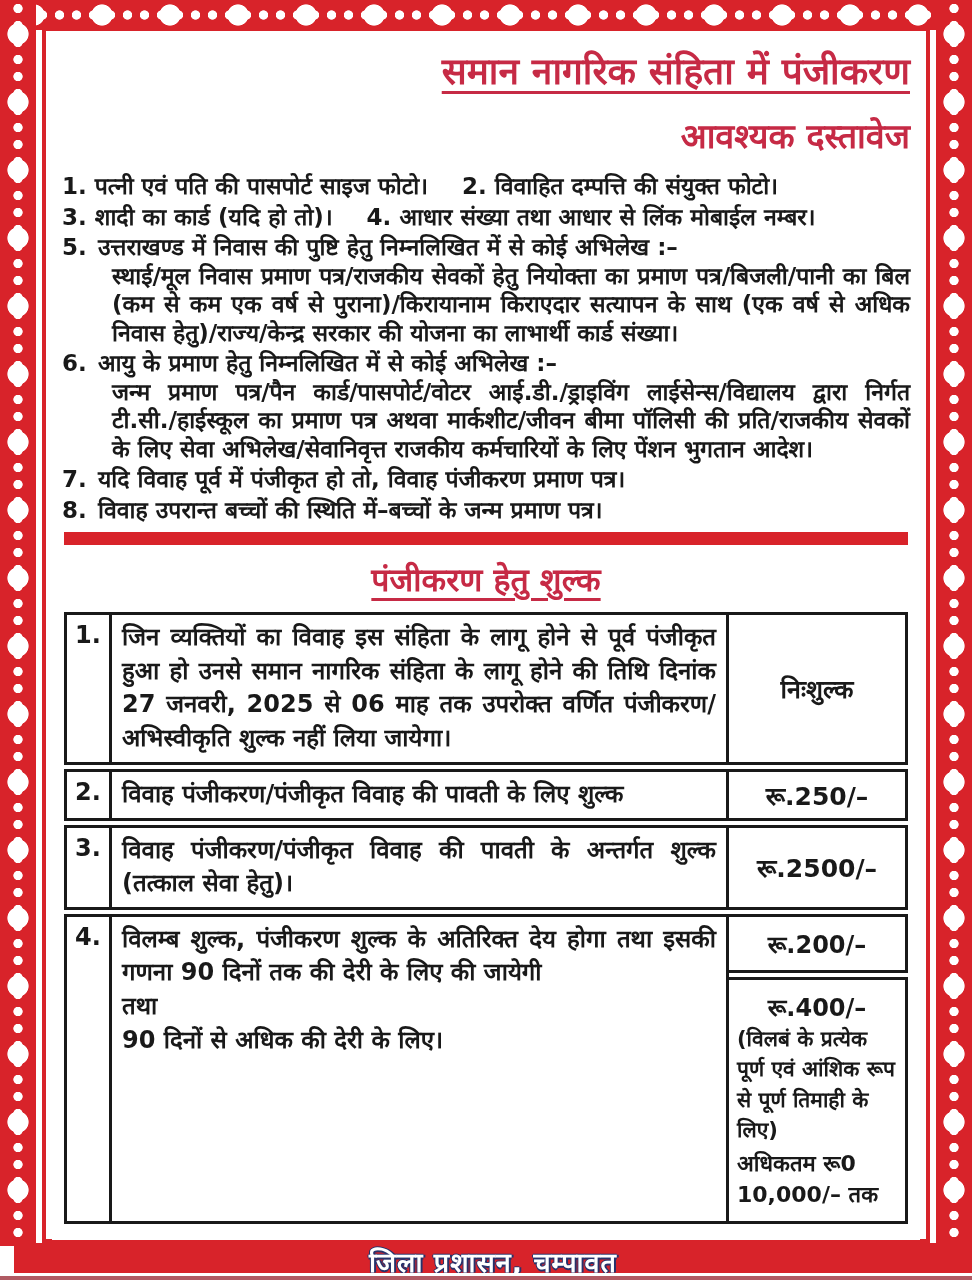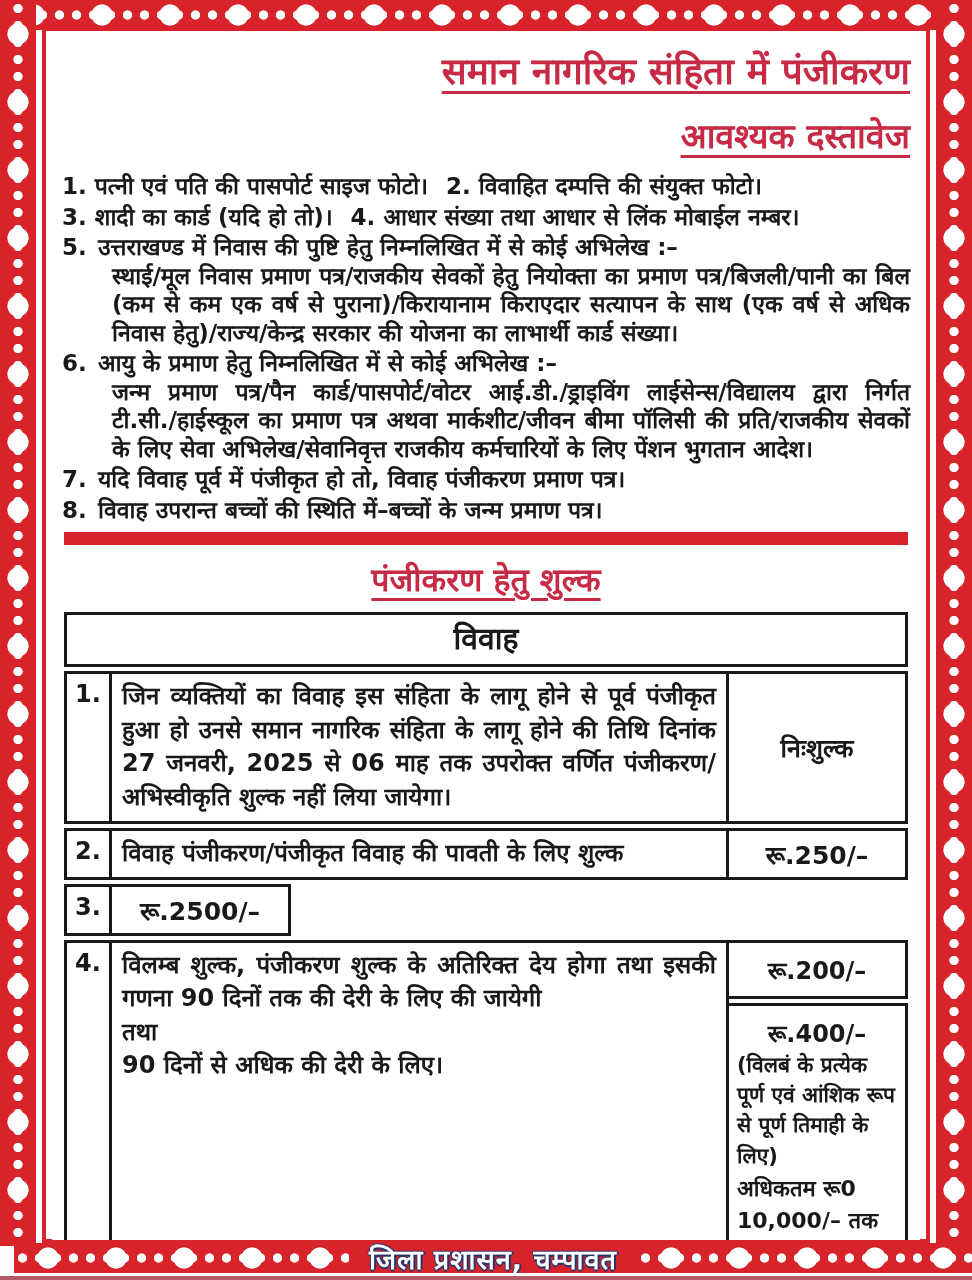--- a/index.html
+++ b/index.html
@@ -38,21 +38,21 @@
   .frame-top{position:absolute;left:0;top:0;width:972px;height:30px;}
   .frame-left{position:absolute;left:0;top:0;width:36px;height:1246px;}
   .frame-right{position:absolute;right:0;top:0;width:36px;height:1246px;}
   .inner-line{
     position:absolute;left:42px;right:42px;top:27px;bottom:37px;
     border:4px solid var(--red);pointer-events:none;
   }
   .bottom-strip{
     position:absolute;left:14px;right:0;top:1243px;height:30px;
     background:var(--red);
-    display:flex;align-items:stretch;
+    display:flex;align-items:stretch;flex-direction:column;
   }
   .bottom-strip .side{flex:1;}
   .bottom-strip .footer-text{
     align-self:center;
     padding:0 20px;
     color:#fff;
     font-size:27px;font-weight:800;
     letter-spacing:1px;
     white-space:nowrap;
     text-shadow:0 2px 0 #27326b, 2px 0 0 #27326b, 0 -1px 0 #27326b, -1px 0 0 #27326b;
@@ -75,25 +75,25 @@
     font-size:17px;font-weight:800;letter-spacing:0.5px;
   }
   .titles{flex:1;text-align:right;padding-top:6px;}
   .main-title{
     color:var(--crimson);font-size:37px;font-weight:800;
     text-decoration:underline;text-decoration-thickness:3px;text-underline-offset:7px;
   }
   .sub-title{
     margin-top:17px;
     color:var(--crimson);font-size:34px;font-weight:800;
-    text-decoration:underline;text-decoration-thickness:3px;text-underline-offset:7px;
+    text-decoration-thickness:3px;text-underline-offset:7px;
   }
 
   .doc-list{margin-top:14px;font-size:23px;font-weight:700;line-height:1.24;}
-  .doc-pair{display:flex;gap:18px;margin-bottom:2px;white-space:nowrap;align-items:flex-end;}
+  .doc-pair{display:flex;gap:34px;margin-bottom:2px;white-space:nowrap;align-items:flex-end;}
   .doc-item{display:flex;margin-bottom:2px;}
   .doc-num{flex:0 0 36px;}
   .doc-text{flex:1;}
   .doc-body{padding-left:14px;text-align:justify;}
 
   .red-bar{height:13px;background:var(--red);margin:8px 2px 0 2px;}
 
   .fees-heading{
     text-align:center;margin-top:12px;
     color:var(--crimson);font-size:32px;font-weight:800;
@@ -179,36 +179,36 @@
       <span class="doc-num">8.</span>
       <span class="doc-text">विवाह उपरान्त बच्चों की स्थिति में–बच्चों के जन्म प्रमाण पत्र।</span>
     </div>
   </div>
 
   <div class="red-bar"></div>
 
   <div class="fees-heading">पंजीकरण हेतु शुल्क</div>
 
   <div class="fee-table">
-    <div class="t-header">विवाह</div>
 
     <div class="t-row">
       <div class="cell c-num">1.</div>
       <div class="cell c-desc">जिन व्यक्तियों का विवाह इस संहिता के लागू होने से पूर्व पंजीकृत हुआ हो उनसे समान नागरिक संहिता के लागू होने की तिथि दिनांक 27 जनवरी, 2025 से 06 माह तक उपरोक्त वर्णित पंजीकरण/अभिस्वीकृति शुल्क नहीं लिया जायेगा।</div>
       <div class="cell c-fee">निःशुल्क</div>
     </div>
 
     <div class="t-row">
       <div class="cell c-num">2.</div>
       <div class="cell c-desc">विवाह पंजीकरण/पंजीकृत विवाह की पावती के लिए शुल्क</div>
       <div class="cell c-fee">रू.250/–</div>
     </div>
 
     <div class="t-row">
       <div class="cell c-num">3.</div>
+      <div class="cell c-desc"><span>विवाह पंजीकरण/पंजीकृत विवाह की पावती के अन्तर्गत शुल्क </span><span class="tatkal">(तत्काल सेवा हेतु)</span><span>।</span></div>
       <div class="cell c-fee">रू.2500/–</div>
     </div>
 
     <div class="t-row">
       <div class="cell c-num">4.</div>
       <div class="cell c-desc">
         <div>विलम्ब शुल्क, पंजीकरण शुल्क के अतिरिक्त देय होगा तथा इसकी गणना 90 दिनों तक की देरी के लिए की जायेगी</div>
         <div class="desc-center">तथा</div>
         <div>90 दिनों से अधिक की देरी के लिए।</div>
       </div>

